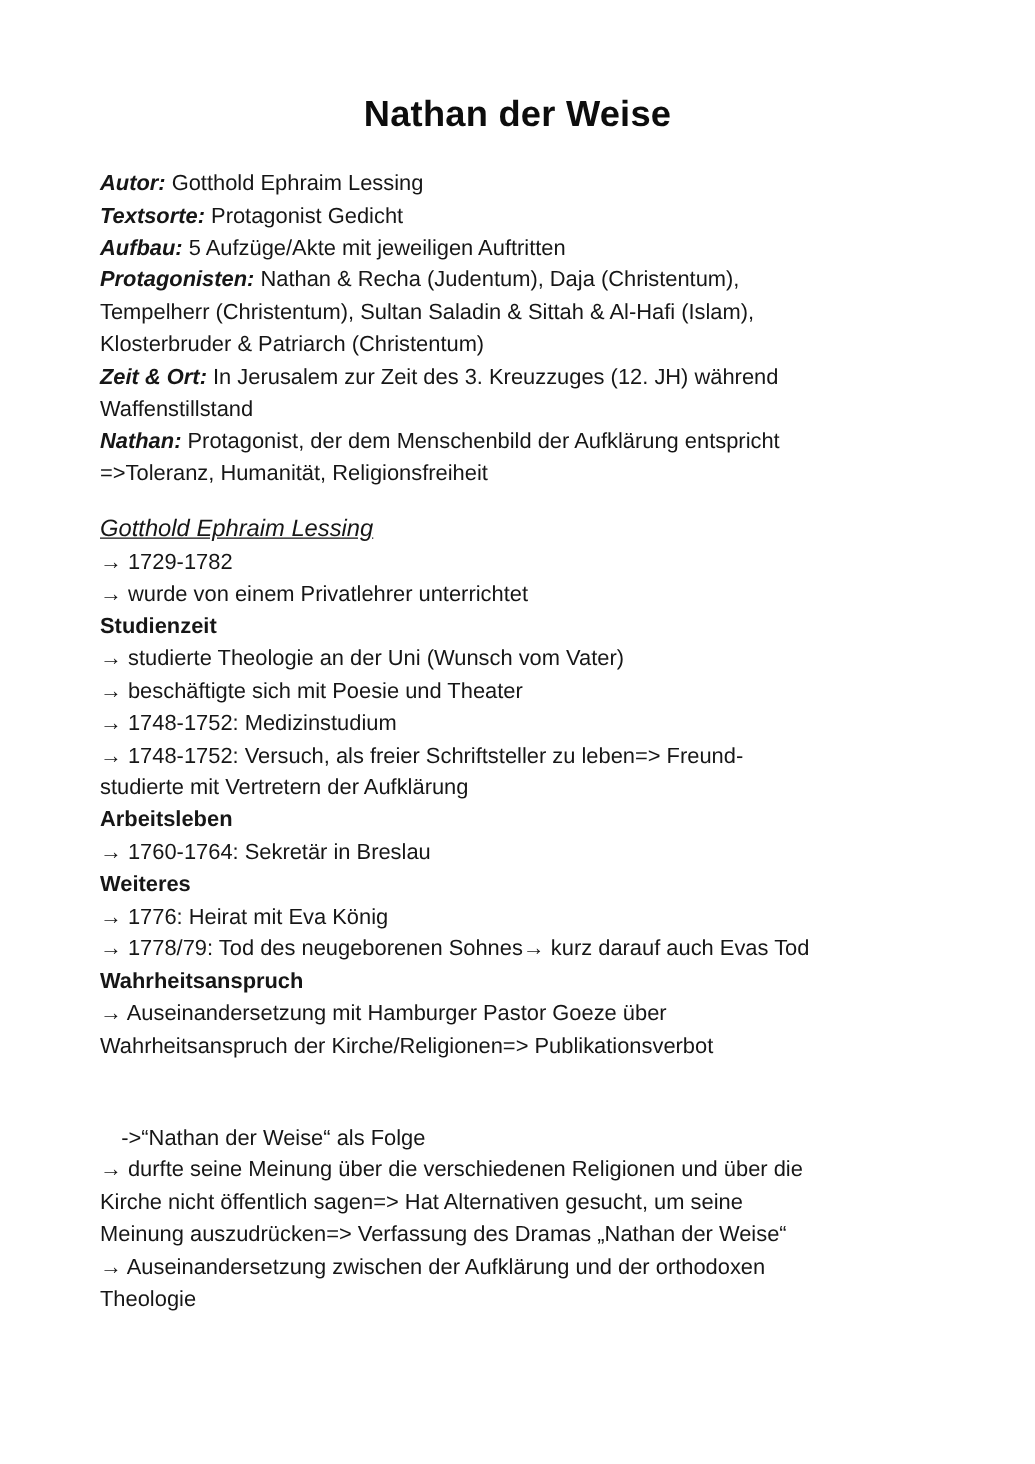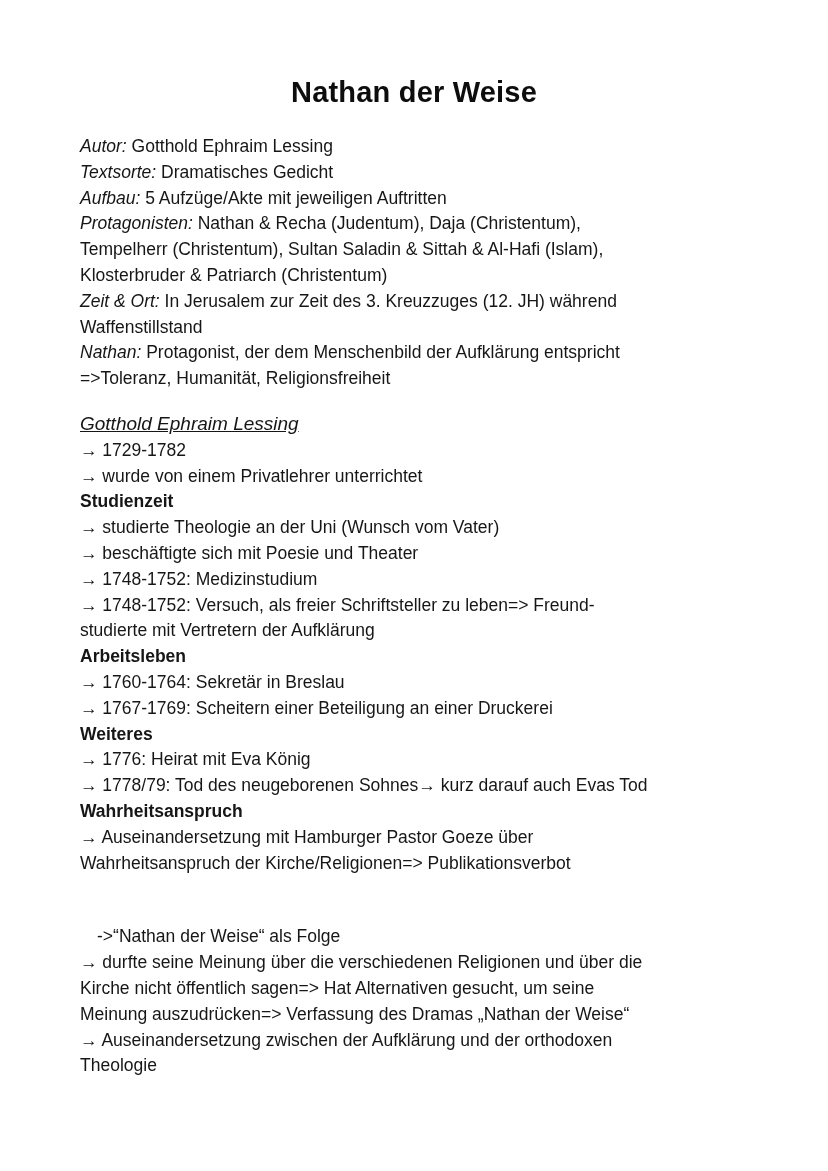--- a/index.html
+++ b/index.html
@@ -35,57 +35,56 @@
     white-space: nowrap;
   }
   .line.gap {
     margin-top: 19px;
   }
   .line.indent {
     padding-left: 17px;
     margin-top: 48px;
   }
   .s-r { font-style: normal; font-weight: normal; }
-  .s-i { font-style: italic; font-weight: normal; }
+  .s-i { font-style: italic; font-weight: bold; }
   .s-bi { font-weight: bold; }
   .s-iu {
     font-style: italic;
     font-weight: normal;
     text-decoration: underline;
     font-size: 19px;
   }
 </style>
 </head>
 <body>
 
 <div class="page">
   <h1 class="title">Nathan der Weise</h1>
   <div class="doc-body" id="doc-body">
       <div class="line"><span class="s-i">Autor:</span><span class="s-r"> Gotthold Ephraim Lessing</span></div>
-      <div class="line"><span class="s-i">Textsorte:</span><span class="s-r"> Dramatisches Gedicht</span></div>
+      <div class="line"><span class="s-i">Textsorte:</span><span class="s-r"> Protagonist Gedicht</span></div>
       <div class="line"><span class="s-i">Aufbau:</span><span class="s-r"> 5 Aufzüge/Akte mit jeweiligen Auftritten</span></div>
       <div class="line"><span class="s-i">Protagonisten:</span><span class="s-r"> Nathan &amp; Recha (Judentum), Daja (Christentum),</span></div>
       <div class="line"><span class="s-r">Tempelherr (Christentum), Sultan Saladin &amp; Sittah &amp; Al-Hafi (Islam),</span></div>
       <div class="line"><span class="s-r">Klosterbruder &amp; Patriarch (Christentum)</span></div>
       <div class="line"><span class="s-i">Zeit &amp; Ort:</span><span class="s-r"> In Jerusalem zur Zeit des 3. Kreuzzuges (12. JH) während</span></div>
       <div class="line"><span class="s-r">Waffenstillstand</span></div>
       <div class="line"><span class="s-i">Nathan:</span><span class="s-r"> Protagonist, der dem Menschenbild der Aufklärung entspricht</span></div>
       <div class="line"><span class="s-r">=&gt;Toleranz, Humanität, Religionsfreiheit</span></div>
       <div class="line gap"><span class="s-iu">Gotthold Ephraim Lessing</span></div>
       <div class="line"><span class="s-r">→ 1729-1782</span></div>
       <div class="line"><span class="s-r">→ wurde von einem Privatlehrer unterrichtet</span></div>
       <div class="line"><span class="s-bi">Studienzeit</span></div>
       <div class="line"><span class="s-r">→ studierte Theologie an der Uni (Wunsch vom Vater)</span></div>
       <div class="line"><span class="s-r">→ beschäftigte sich mit Poesie und Theater</span></div>
       <div class="line"><span class="s-r">→ 1748-1752: Medizinstudium</span></div>
       <div class="line"><span class="s-r">→ 1748-1752: Versuch, als freier Schriftsteller zu leben=&gt; Freund-</span></div>
       <div class="line"><span class="s-r">studierte mit Vertretern der Aufklärung</span></div>
       <div class="line"><span class="s-bi">Arbeitsleben</span></div>
       <div class="line"><span class="s-r">→ 1760-1764: Sekretär in Breslau</span></div>
-      <div class="line"><span class="s-r">→ 1767-1769: Scheitern einer Beteiligung an einer Druckerei</span></div>
       <div class="line"><span class="s-bi">Weiteres</span></div>
       <div class="line"><span class="s-r">→ 1776: Heirat mit Eva König</span></div>
       <div class="line"><span class="s-r">→ 1778/79: Tod des neugeborenen Sohnes→ kurz darauf auch Evas Tod</span></div>
       <div class="line"><span class="s-bi">Wahrheitsanspruch</span></div>
       <div class="line"><span class="s-r">→ Auseinandersetzung mit Hamburger Pastor Goeze über</span></div>
       <div class="line"><span class="s-r">Wahrheitsanspruch der Kirche/Religionen=&gt; Publikationsverbot</span></div>
       <div class="line indent"><span class="s-r">-&gt;“Nathan der Weise“ als Folge</span></div>
       <div class="line"><span class="s-r">→ durfte seine Meinung über die verschiedenen Religionen und über die</span></div>
       <div class="line"><span class="s-r">Kirche nicht öffentlich sagen=&gt; Hat Alternativen gesucht, um seine</span></div>
       <div class="line"><span class="s-r">Meinung auszudrücken=&gt; Verfassung des Dramas „Nathan der Weise“</span></div>

